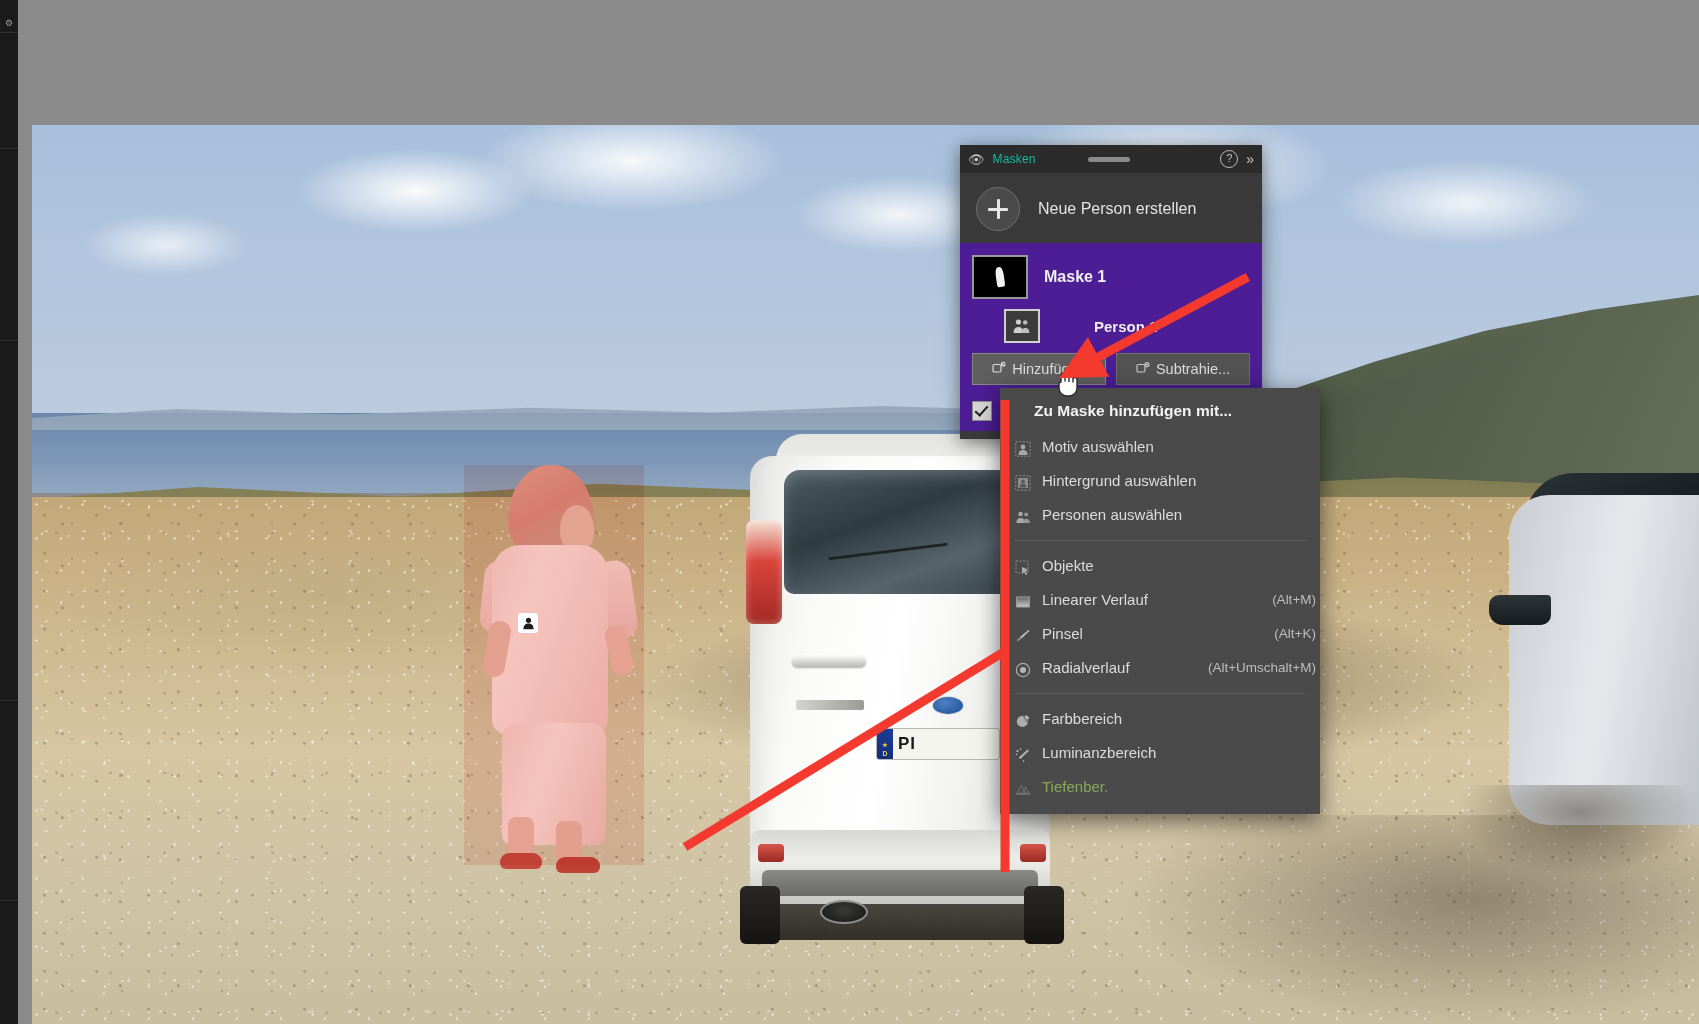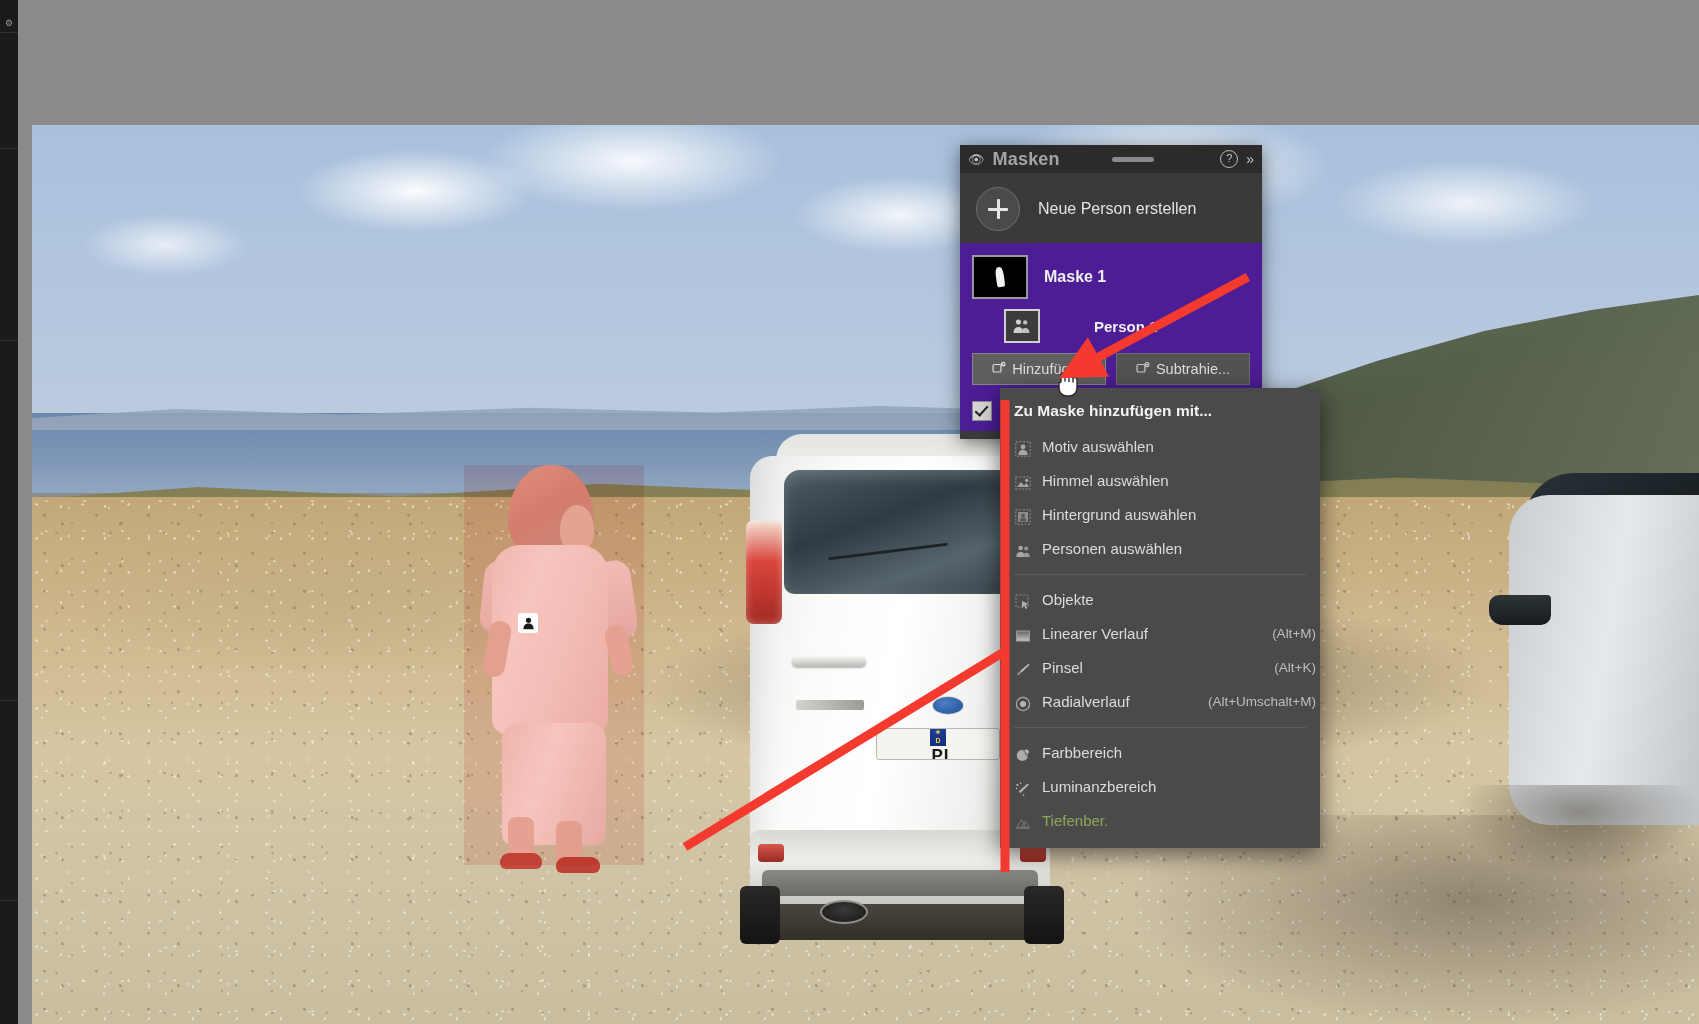--- a/index.html
+++ b/index.html
@@ -181,21 +181,21 @@
   }
   .suv .oval {
     position: absolute; left: 200px; top: 296px; width: 30px; height: 17px;
     background: radial-gradient(ellipse at 40% 35%, #4f7fc4, #1b4f95);
     border-radius: 50%;
     border: 1px solid #dcdcd8;
   }
   .suv .plate {
     position: absolute; left: 144px; top: 328px; width: 122px; height: 30px;
     background: #f4f4ef; border: 1px solid #b8b8b2; border-radius: 3px;
-    display: flex; align-items: center; overflow: hidden; flex-direction: column;
+    display: flex; align-items: center; overflow: hidden;
   }
   .suv .plate .eu {
     width: 16px; height: 100%; background: linear-gradient(#1b3c96, #132f7c);
     color: #f4d03f; font-size: 7px; font-weight: bold;
     display: flex; flex-direction: column; align-items: center; justify-content: flex-end;
     padding-bottom: 2px; box-sizing: border-box;
   }
   .suv .plate .eu .stars {
     font-size: 6px; line-height: 6px; color: #f4d03f; margin-bottom: 2px;
   }
@@ -343,21 +343,21 @@
   }
   .panel-title {
     height: 28px;
     background: #2b2b2b;
     display: flex; align-items: center;
     padding: 0 8px;
     gap: 8px;
   }
   .panel-title .eye { color: #c9c9c9; font-size: 13px; line-height: 1; }
   .panel-title .tname {
-    color: #a3a3a3; font-size: 18px; letter-spacing: .2px; font-weight: bold;
+    color: #14b8a6; font-size: 12px; letter-spacing: .2px;
   }
   .panel-title .grip {
     width: 42px; height: 5px; background: #8a8a8a; border-radius: 3px;
     margin-left: 44px;
   }
   .panel-title .spacer { flex: 1; }
   .panel-title .help {
     width: 16px; height: 16px; border: 1.4px solid #b9b9b9; border-radius: 50%;
     color: #c6c6c6; font-size: 11px; line-height: 14px; text-align: center;
   }
@@ -453,20 +453,21 @@
     box-shadow: 0 6px 22px rgba(0,0,0,.55);
     padding: 6px 0 10px 0;
     color: #dedede;
     font-size: 15px;
   }
   .menu-header {
     padding: 8px 14px 10px 14px;
     font-size: 15.5px;
     font-weight: bold;
     color: #f2f2f2;
+    margin-left: 20px;
   }
   .menu-item {
     display: flex; align-items: flex-end;
     padding: 6px 4px 6px 14px;
     gap: 10px;
     line-height: 22px;
   }
   .menu-item .mi-icon {
     width: 18px; height: 18px; flex: none;
     display: flex; align-items: center; justify-content: center;
@@ -652,31 +653,20 @@
         <svg width="16" height="16" viewBox="0 0 16 16">
           <rect x="0.8" y="0.8" width="14.4" height="14.4" fill="none" stroke="#9e9e9e" stroke-width="1" stroke-dasharray="2 1.6"></rect>
           <circle cx="8" cy="6" r="2.4" fill="#b8b8b8"></circle>
           <path d="M3.4 14 C3.4 10 5.6 9 8 9 C10.4 9 12.6 10 12.6 14 Z" fill="#b8b8b8"></path>
         </svg>
       </span>
       <span class="mi-label">Motiv auswählen</span>
       <span class="mi-key"></span>
     </div>
 
-    <div class="menu-item">
-      <span class="mi-icon">
-        <svg width="16" height="16" viewBox="0 0 16 16">
-          <rect x="0.8" y="2" width="14.4" height="12" fill="none" stroke="#9e9e9e" stroke-width="1" stroke-dasharray="2 1.6"></rect>
-          <path d="M2 12 L6 7 L9 10.5 L11.5 8 L14 12 Z" fill="#b4b4b4"></path>
-          <circle cx="11.6" cy="5.2" r="1.5" fill="#c6c6c6"></circle>
-        </svg>
-      </span>
-      <span class="mi-label">Himmel auswählen</span>
-      <span class="mi-key"></span>
-    </div>
 
     <div class="menu-item">
       <span class="mi-icon">
         <svg width="16" height="16" viewBox="0 0 16 16">
           <rect x="0.8" y="0.8" width="14.4" height="14.4" fill="none" stroke="#9e9e9e" stroke-width="1" stroke-dasharray="2 1.6"></rect>
           <rect x="3" y="3" width="10" height="10" fill="#9a9a9a"></rect>
           <circle cx="8" cy="6.4" r="1.9" fill="#5c5c5c"></circle>
           <path d="M4.6 12.4 C4.6 9.4 6.3 8.6 8 8.6 C9.7 8.6 11.4 9.4 11.4 12.4 Z" fill="#5c5c5c"></path>
         </svg>
       </span>

